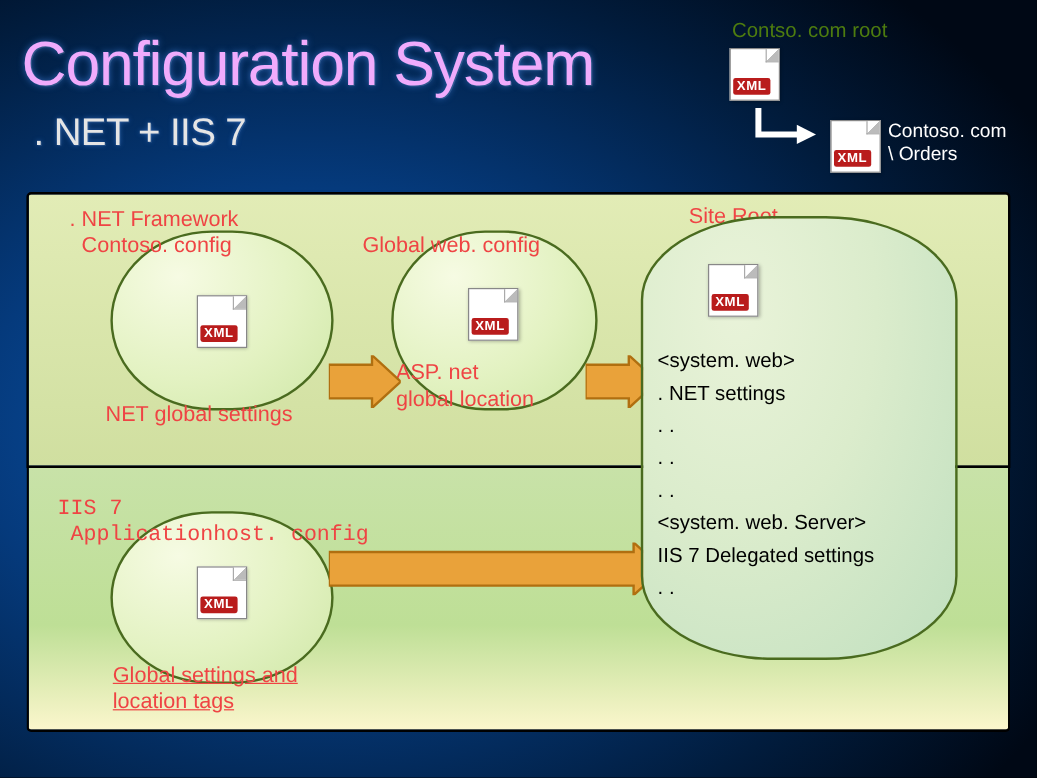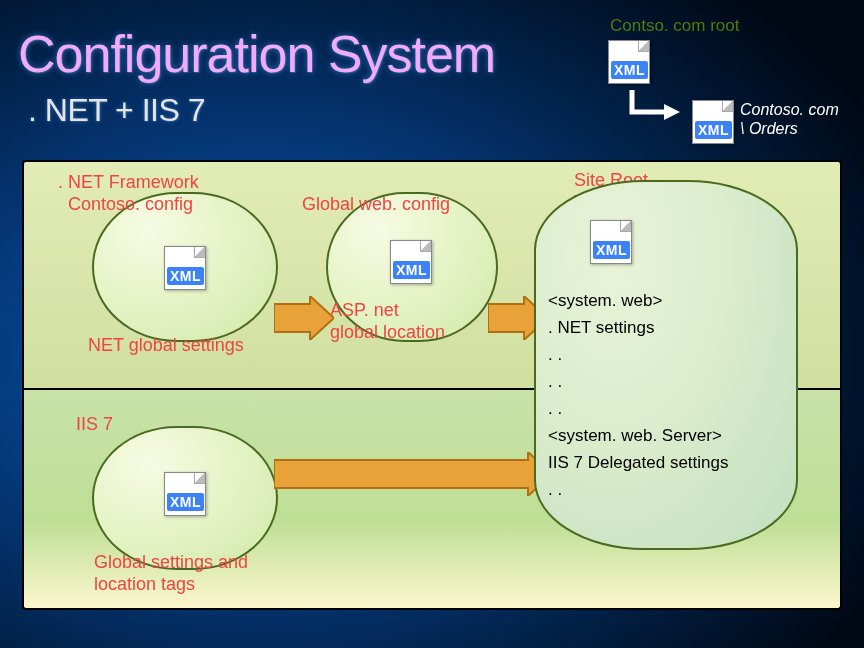--- a/index.html
+++ b/index.html
@@ -33,21 +33,20 @@
   .root-label {
     position: absolute;
     left: 610px; top: 16px;
     color: #4d7c0f; font-size: 17px;
   }
   .sub-label {
     position: absolute;
     left: 740px; top: 100px;
     color: #fff; font-size: 16px;
     line-height: 1.2;
-    font-style: italic;
   }
   .xml-icon {
     width: 42px; height: 44px;
     background: #fff;
     border: 1px solid #888;
     position: relative;
     display: inline-block;
     box-shadow: 1px 1px 3px rgba(0,0,0,0.3);
   }
   .xml-icon::before {
@@ -55,23 +54,23 @@
     position:absolute;
     top:0; right:0;
     width:10px; height:10px;
     background: linear-gradient(135deg, #fff 48%, #bbb 50%);
     border-left:1px solid #aaa;
     border-bottom:1px solid #aaa;
   }
   .xml-icon .badge {
     position: absolute;
     bottom: 4px; left: 2px;
-    background: #3b82f6;
+    background: #b91c1c;
     color: #fff;
-    font-size: 14px;
+    font-size: 11px;
     font-weight: bold;
     padding: 1px 3px;
     border-radius: 2px;
     letter-spacing: 0.5px;
   }
   .xml-root { position:absolute; left:608px; top:40px; }
   .xml-sub  { position:absolute; left:692px; top:100px; }
   .arrow-elbow {
     position: absolute;
     left: 624px; top: 90px;
@@ -114,22 +113,22 @@
     z-index: 5;
   }
   .bubble-iis { left: 68px; top: 36px; width: 186px; height: 144px; }
 
   .lbl { position:absolute; font-size:18px; color:#ef4444; line-height:1.2; }
   .lbl-net { left: 58px; top: 172px; }
   .lbl-glob { left: 302px; top: 194px; }
   .lbl-site { left: 574px; top: 170px; }
   .lbl-netsub { left: 88px; top: 335px; }
   .lbl-aspsub { left: 330px; top: 300px; width:140px; }
-  .lbl-iis { left: 76px; top: 414px; }
-  .lbl-iissub { left: 94px; top: 552px; width:160px; }
+  .lbl-iis { left: 48px; top: 414px; font-family: Liberation Mono, monospace; }
+  .lbl-iissub { left: 94px; top: 552px; width:160px;text-decoration:underline; }
 
   .xml-net  { position:absolute; left:140px; top:72px; }
   .xml-glob { position:absolute; left:358px; top:64px; }
   .xml-iis  { position:absolute; left:136px; top:84px; }
 
   .site-content {
     position:absolute;
     left: 548px; top: 290px;
     width: 230px;
     font-size: 17px;
@@ -211,21 +210,21 @@
   <span>Site Root</span><br>
   <span>Web. config</span>
 </div>
 <div class="lbl lbl-netsub">NET global settings</div>
 <div class="lbl lbl-aspsub">
   <span>ASP. net</span><br>
   <span>global location</span>
 </div>
 <div class="lbl lbl-iis">
   <span>IIS 7</span><br>
-  &nbsp;
+  &nbsp;<span>Applicationhost. config</span>
 </div>
 <div class="lbl lbl-iissub">
   <span>Global settings and</span><br>
   <span>location tags</span>
 </div>
 
 <div class="site-content">
   <div>&lt;system. web&gt;</div>
   <div>. NET settings</div>
   <div>. .</div>

